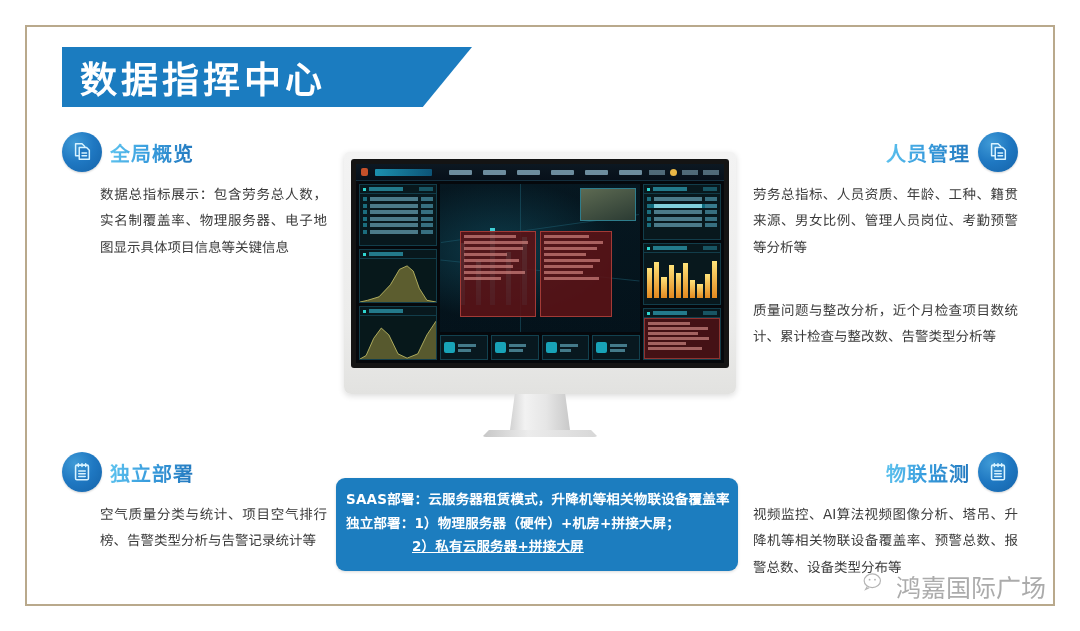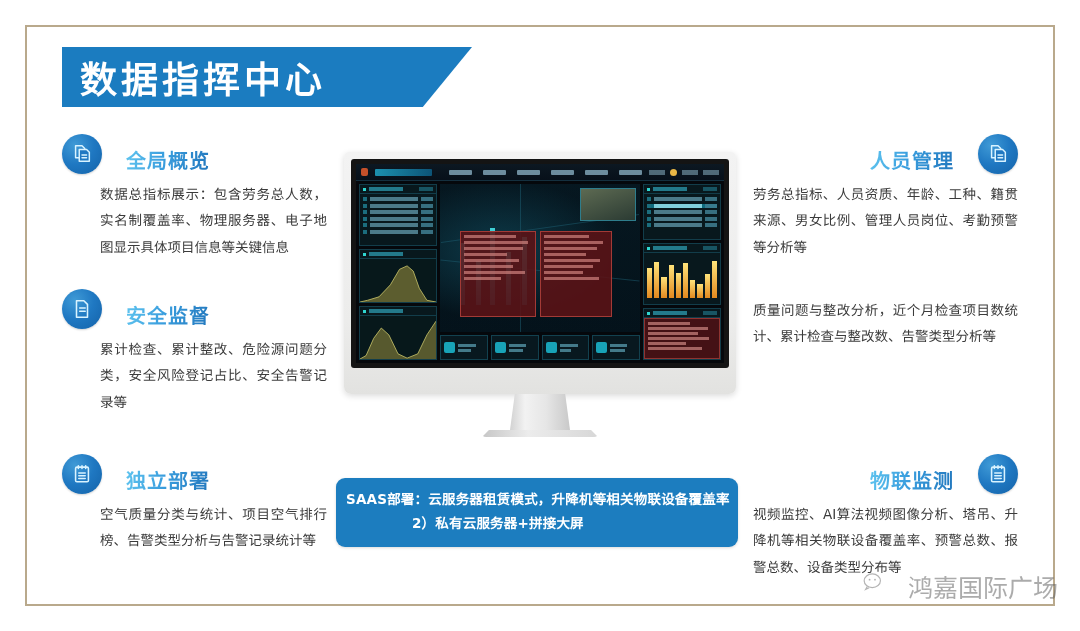--- a/index.html
+++ b/index.html
@@ -43,22 +43,22 @@
     font-family: "DejaVu Sans", "Liberation Sans", sans-serif;
   }
 
   
   .feature {
     position: absolute;
     width: 265px;
   }
   .feature-head {
     display: flex;
-    align-items: flex-end;
-    gap: 24px;
+    align-items: center;
+    gap: 8px;
     height: 44px;
   }
   .feature.right .feature-head {
     flex-direction: row-reverse;
     justify-content: flex-start;
   }
   .badge {
     width: 40px; height: 40px;
     border-radius: 50%;
     background: radial-gradient(circle at 32% 28%, #3f9ad6 0%, #1f78c2 48%, #1462a8 100%);
@@ -241,27 +241,27 @@
     box-shadow: 0 1px 3px rgba(0,0,0,.15);
   }
   #callout .line {
     font-size: 13.5px;
     font-weight: bold;
     line-height: 1.75;
     letter-spacing: .2px;
     font-family: "DejaVu Sans", "Liberation Sans", sans-serif;
     white-space: nowrap;
   }
-  #callout .line.indent { padding-left: 66px; }
+  #callout .line.indent { padding-left: 66px; text-decoration: underline; }
 
   
   #watermark {
     position: absolute;
     left: 862px; top: 568px;
-    display: flex; align-items: center; gap: 20px;
+    display: flex; align-items: center; gap: 8px;
     opacity: .5;
   }
   #watermark .wm-text {
     font-size: 25px;
     color: #5a5a5a;
     font-family: "DejaVu Sans", "Liberation Sans", sans-serif;
     white-space: nowrap;
   }
 </style>
 </head>
@@ -281,32 +281,20 @@
           <path d="M5 3h7l3 3v10H5z"></path>
           <path d="M9 7h8l3 3v10H9z" fill="#1f78c2"></path>
           <path d="M12 13h5M12 16h5"></path>
         </svg>
       </span>
       <span class="feature-title">全局概览</span>
     </div>
     <div class="feature-body">数据总指标展示：包含劳务总人数，实名制覆盖率、物理服务器、电子地图显示具体项目信息等关键信息</div>
   </div>
 
-  <div class="feature left" id="feat-safety">
-    <div class="feature-head">
-      <span class="badge">
-        <svg width="22" height="22" viewBox="0 0 24 24" fill="none" stroke="#d9f3ff" stroke-width="1.7" stroke-linecap="round" stroke-linejoin="round">
-          <path d="M6 3h8l4 4v14H6z"></path>
-          <path d="M9.5 11h6M9.5 14.5h6"></path>
-        </svg>
-      </span>
-      <span class="feature-title">安全监督</span>
-    </div>
-    <div class="feature-body">累计检查、累计整改、危险源问题分类，安全风险登记占比、安全告警记录等</div>
-  </div>
 
   <div class="feature left" id="feat-env">
     <div class="feature-head">
       <span class="badge">
         <svg width="22" height="22" viewBox="0 0 24 24" fill="none" stroke="#d9f3ff" stroke-width="1.7" stroke-linecap="round" stroke-linejoin="round">
           <rect x="5" y="4.5" width="14" height="16" rx="1.5"></rect>
           <path d="M8 3v3M12 3v3M16 3v3"></path>
           <path d="M8.5 11h7M8.5 14h7M8.5 17h7"></path>
         </svg>
       </span>
@@ -577,20 +565,21 @@
           </div>
         </div>
       </div>
     </div>
     <div id="stand-neck"></div>
     <div id="stand-foot"></div>
   </div>
 
   <div id="callout">
     <div class="line">SAAS部署：云服务器租赁模式，升降机等相关物联设备覆盖率</div>
+    <div class="line">独立部署：1）物理服务器（硬件）+机房+拼接大屏；</div>
     <div class="line indent">2）私有云服务器+拼接大屏</div>
   </div>
 
   <div id="watermark">
     <span>
       <svg width="26" height="26" viewBox="0 0 24 24" fill="none" stroke="#6a6a6a" stroke-width="1.1">
         <ellipse cx="9.5" cy="9" rx="7.5" ry="6.3"></ellipse>
         <path d="M5 14.2 L3.4 17 L6.6 15.4"></path>
         <circle cx="7" cy="8" r=".85" fill="#6a6a6a" stroke="none"></circle>
         <circle cx="12" cy="8" r=".85" fill="#6a6a6a" stroke="none"></circle>

